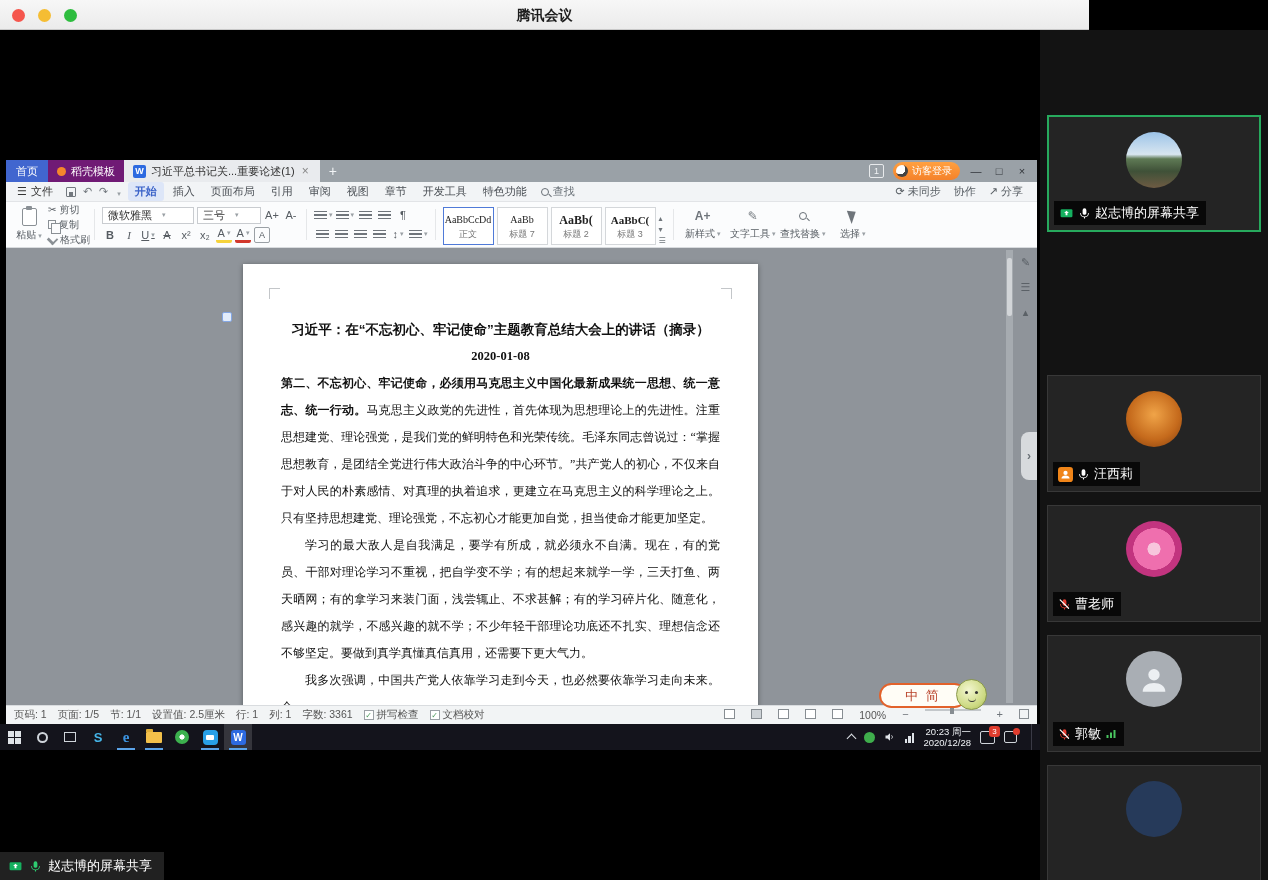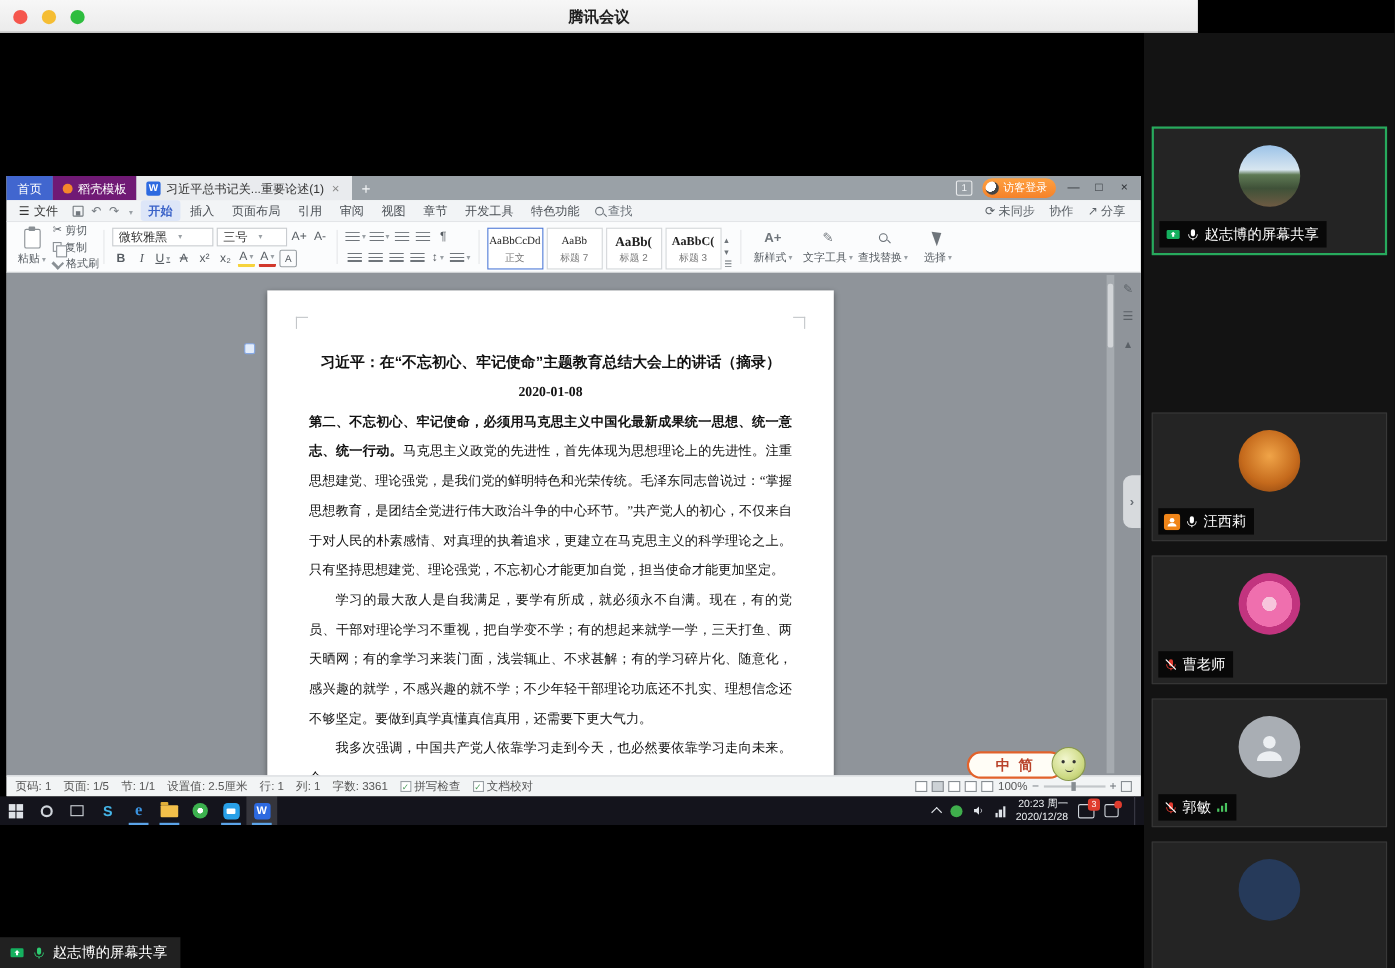--- a/index.html
+++ b/index.html
@@ -89,30 +89,30 @@
   .pagecontent p{margin:0}
   .p-lead{font-weight:700;font-family:"Liberation Sans","DejaVu Sans",sans-serif}
   .p-indent{text-indent:2em}
   .outline-mark{position:absolute;left:216px;top:64px;width:10px;height:10px;background:#e3edfb;border:1px solid #84a7e4;border-radius:2px}
   .vscroll{position:absolute;right:24px;top:2px;bottom:2px;width:7px;background:#a6abb0}
   .vthumb{position:absolute;left:1px;top:8px;width:5px;height:58px;background:#d2d5d8;border-radius:2px}
   .rtools{position:absolute;right:3px;top:8px;width:17px;display:flex;flex-direction:column;align-items:center;gap:12px;color:#5b6167;font-size:11px}
   .panel-toggle{position:absolute;right:0;top:184px;width:16px;height:48px;background:#d7dadd;border-radius:8px 0 0 8px;display:flex;align-items:center;justify-content:center;color:#6b7177;font-size:12px;font-weight:700}
 
   .mascot{position:absolute;left:873px;top:519px;width:108px;height:32px;z-index:9}
-  .mpill{position:absolute;left:0;top:4px;width:88px;height:25px;border:2px solid #e2622b;border-radius:14px;background:#fffdf6;display:flex;align-items:center;justify-content:center;font-size:13px;font-weight:700;color:#b9432a;letter-spacing:2px}
+  .mpill{position:absolute;left:0;top:4px;width:88px;height:25px;border:2px solid #e2622b;border-radius:14px;background:#fffdf6;display:flex;align-items:center;justify-content:center;font-size:13px;font-weight:400;color:#b9432a;letter-spacing:2px}
   .mface{position:absolute;right:0;top:0;width:31px;height:31px;border-radius:50%;background:radial-gradient(circle at 40% 35%,#f2f6cf,#ccd981 65%,#9db251);border:1px solid #89984a}
   .mface:before{content:"";position:absolute;left:8px;top:11px;width:3px;height:3px;border-radius:50%;background:#333;box-shadow:10px 0 #333}
   .mface:after{content:"";position:absolute;left:11px;top:18px;width:8px;height:3px;border-radius:0 0 6px 6px;border-bottom:1.5px solid #333}
 
   .wstatus{position:absolute;left:0;top:545px;width:100%;height:19px;background:#f2f4f5;border-top:1px solid #d9dcdf;display:flex;align-items:center;font-size:10.5px;color:#555;padding:0 8px;gap:11px;z-index:5}
   .seg{white-space:nowrap}
   .chkitem{display:flex;align-items:center;gap:3px;white-space:nowrap}
   .chk{width:10px;height:10px;border:1px solid #9aa0a5;display:inline-flex;align-items:center;justify-content:center;font-size:8px;color:#4a9a5a;background:#fff}
-  .wstatus-right{margin-left:auto;display:flex;align-items:center;gap:4px}
+  .wstatus-right{margin-left:auto;display:flex;gap:16px}
   .vicon{width:11px;height:10px;border:1px solid #878d92;background:#fff}
   .vicon.f{background:#cdd2d6}
   .zoomline{width:56px;height:2px;background:#c3c7ca;position:relative}
   .zoomknob{position:absolute;left:25px;top:-3px;width:4px;height:8px;background:#878d92}
   .zbtn{font-size:11px;color:#6f757b;line-height:10px}
   .fsic{width:10px;height:10px;border:1.4px solid #878d92}
 
   
   .taskbar{position:absolute;left:0;top:694px;width:1040px;height:26px;background:#14141c;display:flex;align-items:center;z-index:15}
   .tb-ic{width:28px;height:26px;display:flex;align-items:center;justify-content:center;position:relative;flex:none}

